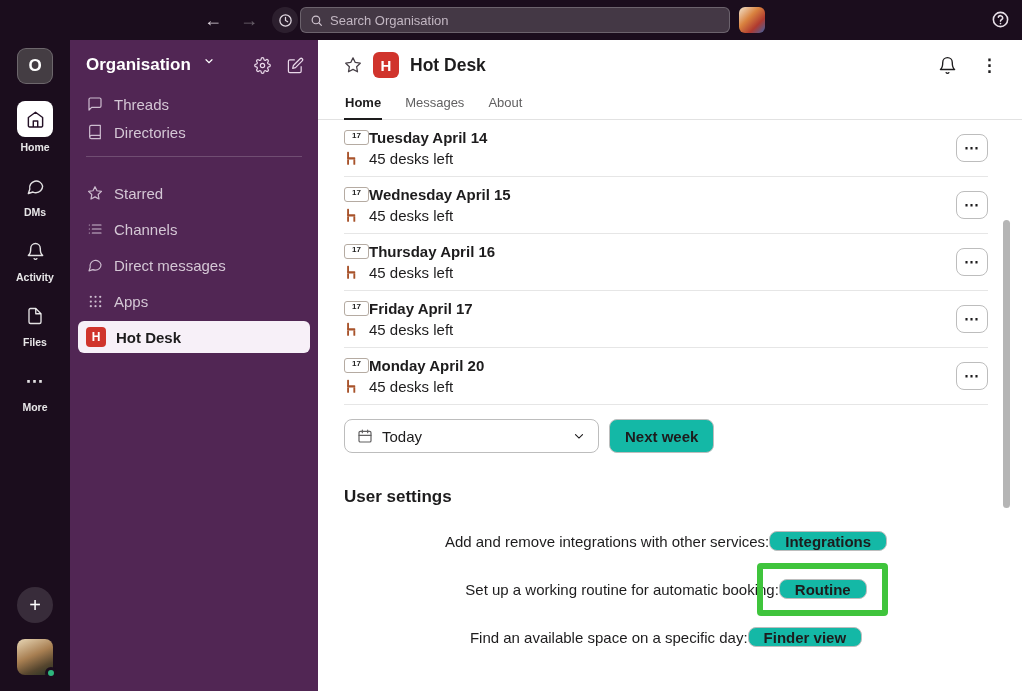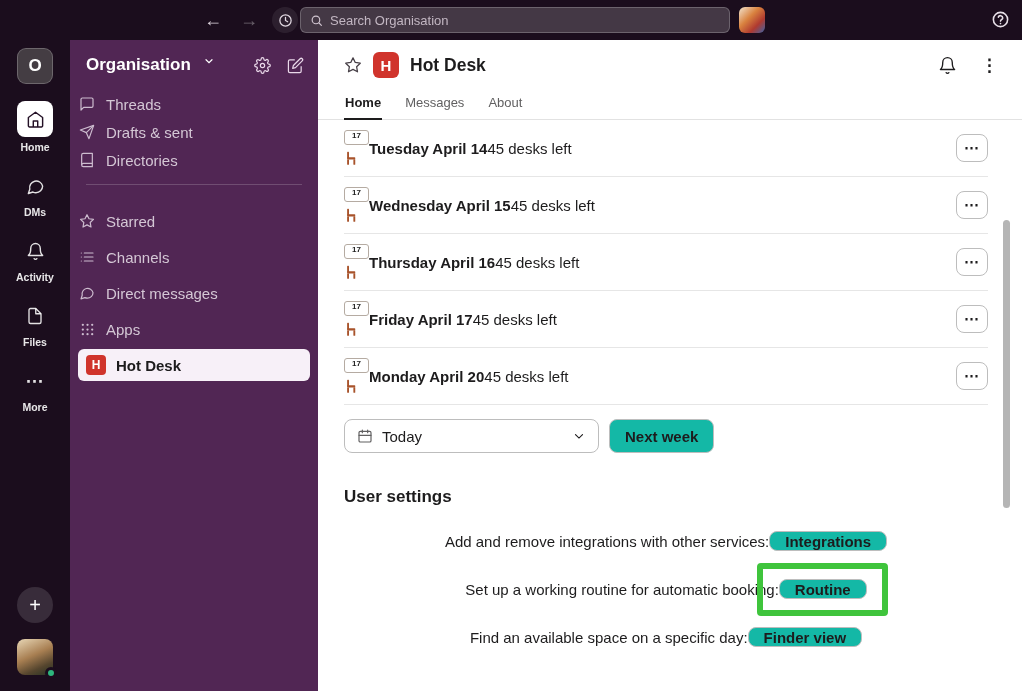--- a/index.html
+++ b/index.html
@@ -46,21 +46,21 @@
 
   
   .sidebar{position:absolute;left:70px;top:40px;bottom:0;width:248px;background:var(--sidebar);}
   .sb-header{display:flex;align-items:center;padding:15px 14px 9px 16px;}
   .sb-title-wrap{display:flex;align-items:flex-start;gap:12px;cursor:pointer;background:none;border:none;}
   .sb-title{color:#fff;font-weight:800;font-size:17px;font-family:"Liberation Sans",sans-serif;}
   .sb-actions{margin-left:auto;display:flex;gap:16px;align-items:center;}
   .sb-act{background:none;border:none;color:#ead9ea;cursor:pointer;display:flex;}
   .sb-list{padding-top:6px;}
   .sb-list2{padding-top:8px;}
-  .sb-item{display:flex;align-items:center;gap:10px;height:28px;padding:0 8px;font-size:15px;color:var(--sb-text);cursor:pointer;}
+  .sb-item{display:flex;align-items:center;gap:10px;height:28px;padding:0 16px;font-size:15px;color:var(--sb-text);cursor:pointer;}
   .sb-list2 .sb-item{height:36px;}
   .sb-item .sb-ic{display:flex;width:18px;justify-content:center;color:#cdbccf;}
   .sb-divider{height:1px;background:rgba(255,255,255,.18);margin:10px 16px;}
   .sb-item.selected{background:#f7f0f8;color:var(--ink);font-weight:700;margin:2px 8px 0;border-radius:6px;height:32px;padding:0 8px;}
   .hd-tile{width:20px;height:20px;border-radius:4px;background:var(--red);color:#fff;font-size:12px;font-weight:800;display:flex;align-items:center;justify-content:center;flex:none;}
 
   
   .main{position:absolute;left:318px;top:40px;right:0;bottom:0;background:#fff;}
   .m-header{display:flex;align-items:center;height:50px;padding:0 24px 0 26px;gap:11px;}
   .star-btn{background:none;border:none;color:#474047;cursor:pointer;display:flex;}
@@ -75,21 +75,21 @@
   .tab.active{color:var(--ink);font-weight:700;}
   .tab.active::after{content:"";position:absolute;left:0;right:0;bottom:-1px;height:2px;background:var(--ink);}
 
   .rows{padding:0 34px 0 26px;}
   .desk-row{display:flex;align-items:center;height:57px;border-bottom:1px solid var(--line);}
   .row-icons{width:25px;display:flex;flex-direction:column;}
   .icon-cell{height:21px;display:flex;align-items:center;}
   .cal{width:31px;height:15px;border:1px solid #b5aba2;border-radius:3px;background:#fff;overflow:hidden;}
   .cal-top{height:4px;background:#e23b2e;}
   .cal-num{display:block;text-align:center;font-size:8px;font-weight:700;color:#222;line-height:10px;}
-  .row-text{display:flex;flex-direction:row;}
+  .row-text{display:flex;flex-direction:column;}
   .row-title{font-size:15px;font-weight:700;color:var(--ink);line-height:21px;}
   .row-sub{font-size:15px;color:var(--ink);line-height:21px;}
   .row-kebab{margin-left:auto;width:32px;height:28px;border:1px solid var(--btn-border);border-radius:8px;background:#fff;display:flex;align-items:center;justify-content:center;font-size:15px;font-weight:700;letter-spacing:1px;color:var(--ink);cursor:pointer;}
 
   .controls{display:flex;gap:10px;padding:14px 26px 0;}
   .select{width:255px;height:34px;border:1px solid var(--btn-border);border-radius:8px;background:#fff;display:flex;align-items:center;padding:0 12px;gap:9px;font-size:15px;color:var(--ink);cursor:pointer;font-family:"Liberation Sans",sans-serif;}
   .select .chev{margin-left:auto;display:flex;}
   .btn{height:34px;border:1px solid var(--btn-border);border-radius:8px;background:#14b8a6;font-weight:700;font-size:15px;color:var(--ink);padding:0 15px;cursor:pointer;font-family:"Liberation Sans",sans-serif;}
 
   .settings{padding:26px 34px 0 26px;}
@@ -225,29 +225,20 @@
     </div>
 
     <div class="sb-list">
       <div class="sb-item">
         <span class="sb-ic">
           <svg width="16" height="16" viewBox="0 0 24 24" fill="none" stroke="currentColor" stroke-width="1.8" stroke-linejoin="round">
               <path d="M21 15a2 2 0 0 1-2 2H7l-4 4V5a2 2 0 0 1 2-2h14a2 2 0 0 1 2 2z"></path>
             </svg>
         </span>
         <span>Threads</span>
-      </div>
-      <div class="sb-item">
-        <span class="sb-ic">
-          <svg width="16" height="16" viewBox="0 0 24 24" fill="none" stroke="currentColor" stroke-width="1.8" stroke-linejoin="round">
-              <path d="M22 2 11 13"></path>
-              <path d="M22 2 15 22l-4-9-9-4z"></path>
-            </svg>
-        </span>
-        <span>Drafts &amp; sent</span>
       </div>
       <div class="sb-item">
         <span class="sb-ic">
           <svg width="16" height="16" viewBox="0 0 24 24" fill="none" stroke="currentColor" stroke-width="1.8" stroke-linejoin="round">
               <path d="M4 19.5A2.5 2.5 0 0 1 6.5 17H20"></path>
               <path d="M6.5 2H20v20H6.5A2.5 2.5 0 0 1 4 19.5v-15A2.5 2.5 0 0 1 6.5 2z"></path>
             </svg>
         </span>
         <span>Directories</span>
       </div>

